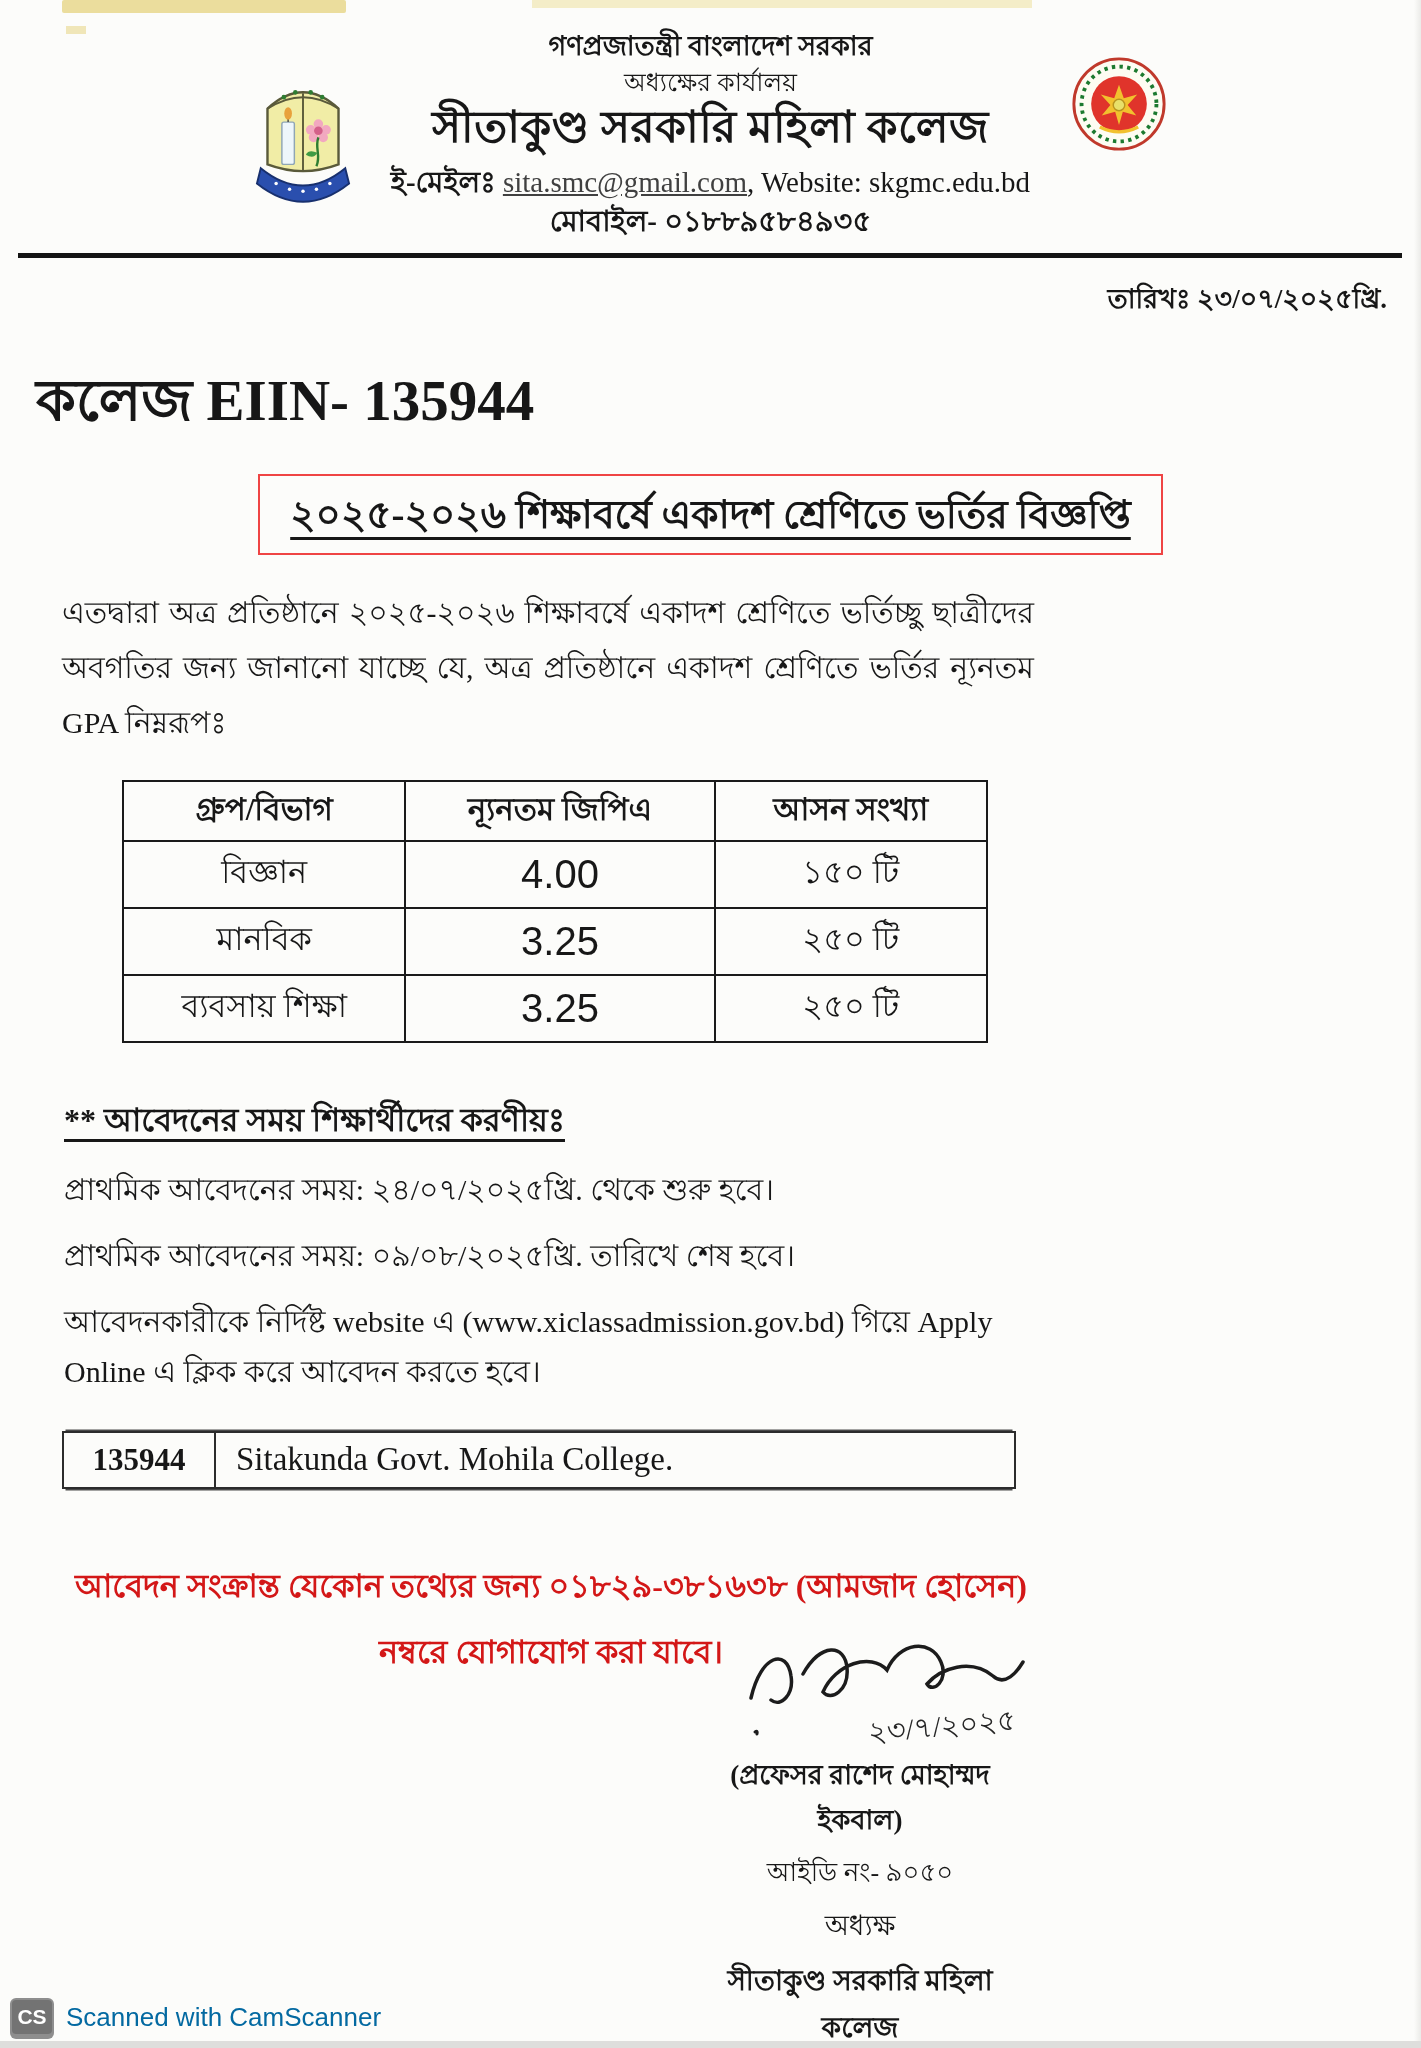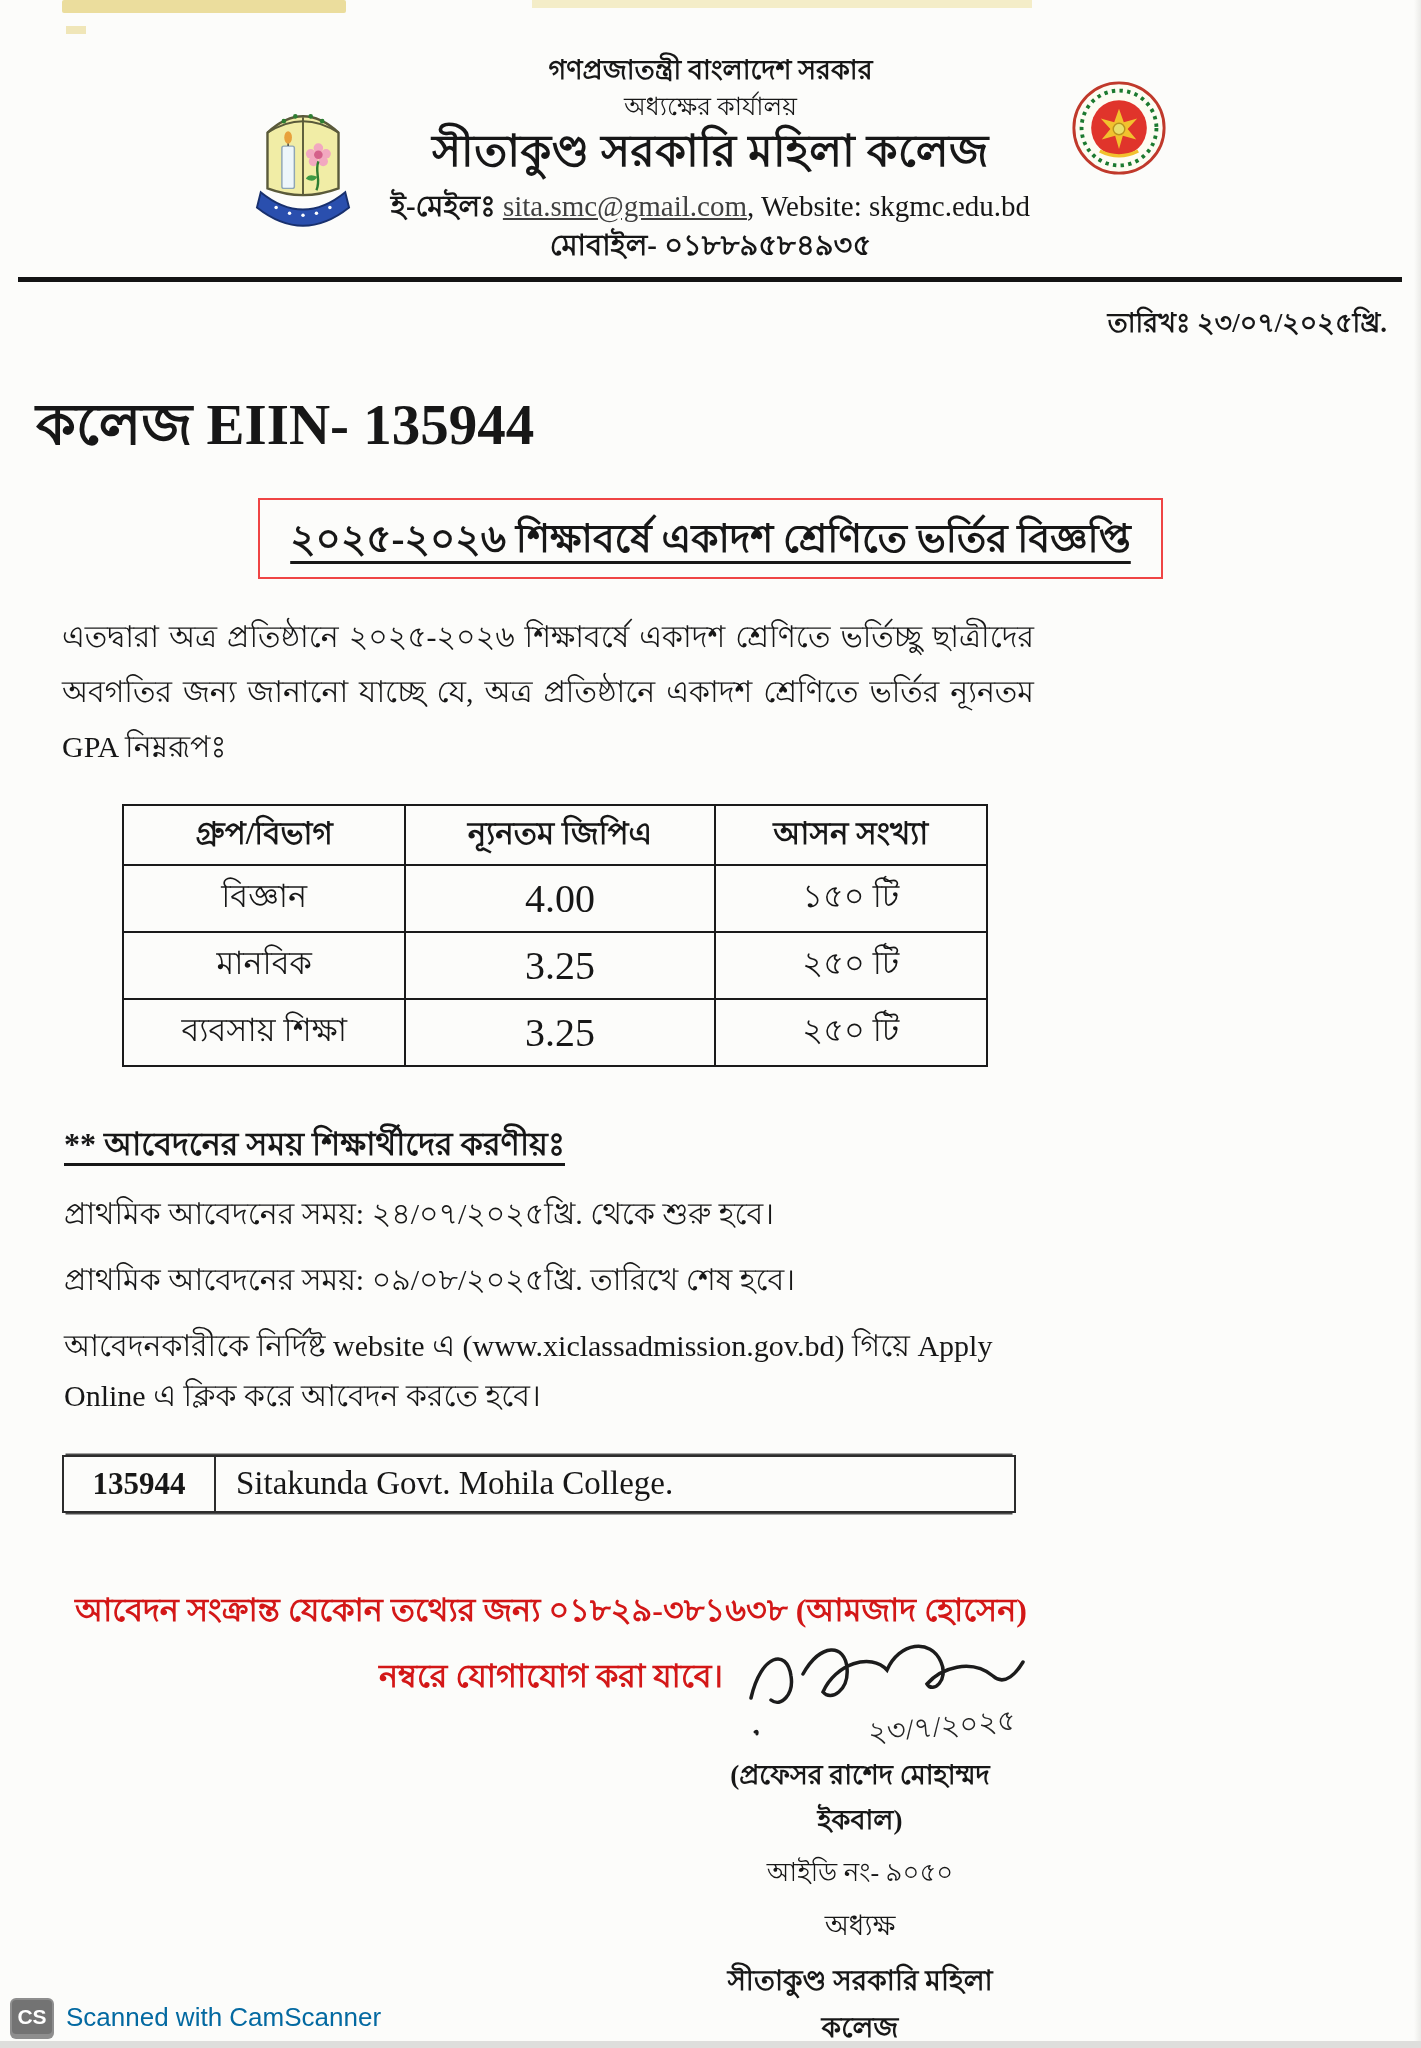--- a/index.html
+++ b/index.html
@@ -13,21 +13,21 @@
     color:#171717;
   }
   
   .art{position:absolute;pointer-events:none;}
   .art-top1{left:62px;top:0;width:284px;height:13px;background:#e7d78c;opacity:.85;border-radius:2px;}
   .art-top2{left:532px;top:0;width:500px;height:8px;background:#efe5ad;opacity:.65;}
   .art-top3{left:66px;top:26px;width:20px;height:8px;background:#e7d78c;opacity:.6;}
   .art-right{right:0;top:0;width:7px;height:100%;background:linear-gradient(to left,#ececе9,#ececec00);background:linear-gradient(to left,#ebebe8,rgba(236,236,236,0));}
   .art-bottom{left:0;bottom:0;width:100%;height:7px;background:#dededc;}
   
-  .header{display:flex;justify-content:center;align-items:flex-start;gap:30px;padding-top:54px;}
+  .header{display:flex;justify-content:center;align-items:flex-start;gap:30px;padding-top:30px;}
   .crest{margin-top:44px;flex:0 0 auto;}
   .emblem{margin-top:26px;flex:0 0 auto;}
   .header-text{width:660px;text-align:center;line-height:1.2;}
   .h-govt{font-size:27px;font-weight:bold;}
   .h-office{font-size:25px;margin-top:6px;}
   .h-college{font-size:44px;font-weight:bold;margin-top:4px;letter-spacing:.5px;}
   .h-addr{font-size:27px;font-weight:bold;margin-top:4px;}
   .h-contact{font-size:29px;margin-top:10px;}
   .h-contact .email{color:#404040;text-decoration:underline;}
   .h-contact .blabel{font-weight:bold;}
@@ -40,21 +40,21 @@
   .title-wrap{margin-top:22px;text-align:center;}
   .title-box{display:inline-block;border:2px solid #ef4444;padding:8px 30px 4px;}
   .title-box span{font-size:39px;font-weight:bold;text-decoration:underline;text-underline-offset:9px;text-decoration-thickness:3px;}
   .intro{margin:30px 0 0 62px;width:972px;font-size:30px;line-height:55px;text-align:justify;}
   
   table.gpa{border-collapse:collapse;margin:30px 0 0 122px;width:866px;border-radius:29px;}
   table.gpa th,table.gpa td{border:2px solid #1a1a1a;text-align:center;vertical-align:middle;}
   table.gpa th{font-size:31px;font-weight:bold;height:56px;}
   table.gpa td{height:63px;}
   td.group{font-size:32px;}
-  td.gpa-val{font-size:40px;font-family:Liberation Serif, serif;}
+  td.gpa-val{font-size:40px;font-family:Liberation Sans, sans-serif;}
   td.seats{font-size:32px;}
   col.c1{width:283px;}col.c2{width:310px;}col.c3{width:273px;}
   
   .instr-head{margin:52px 0 0 64px;font-size:32px;font-weight:bold;text-decoration:underline;text-underline-offset:8px;text-decoration-thickness:3px;}
   .instr-line{margin:16px 0 0 64px;width:985px;font-size:30px;line-height:50px;}
   
   .code-box{margin:34px 0 0 62px;width:950px;display:flex;border:2px solid #2c2c2c;
     box-shadow:0 -5px 0 -3.5px #4a4a4a,0 5px 0 -3.5px #4a4a4a;}
   .code-cell{flex:0 0 150px;border-right:2px solid #2c2c2c;text-align:center;font-size:31px;font-weight:bold;padding:9px 0;}
   .name-cell{flex:1;font-size:33px;padding:8px 0 8px 20px;}

